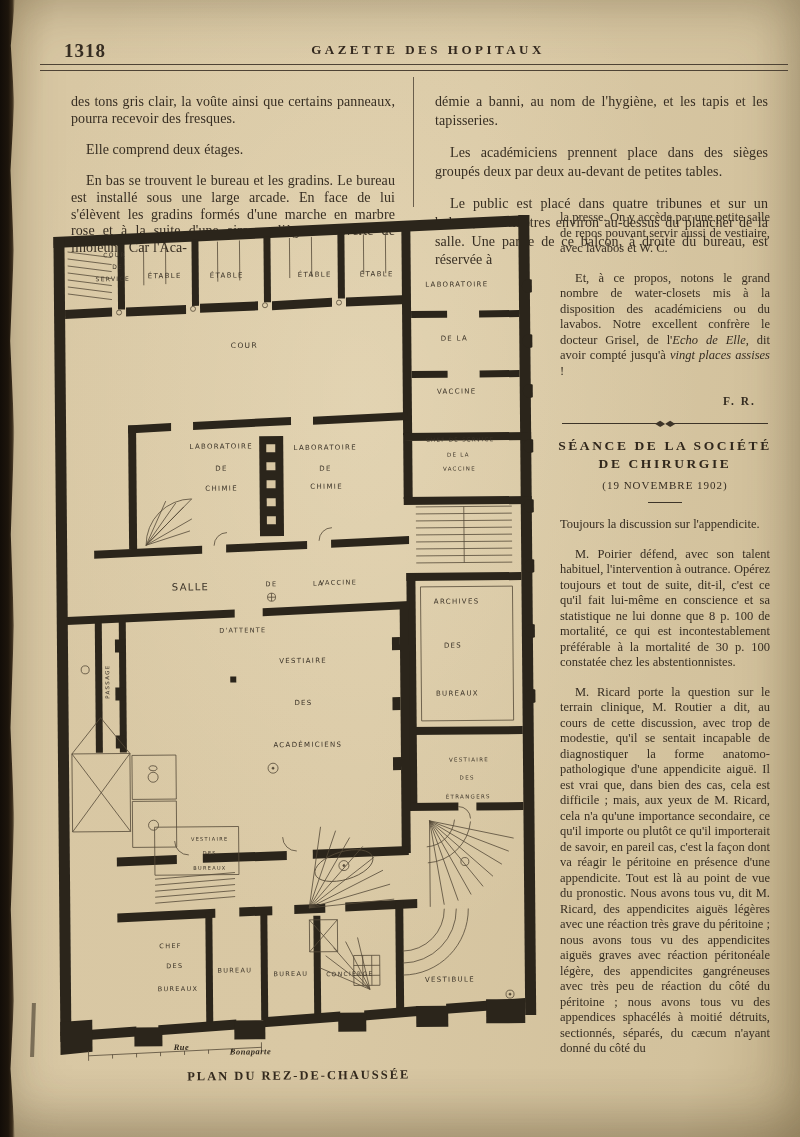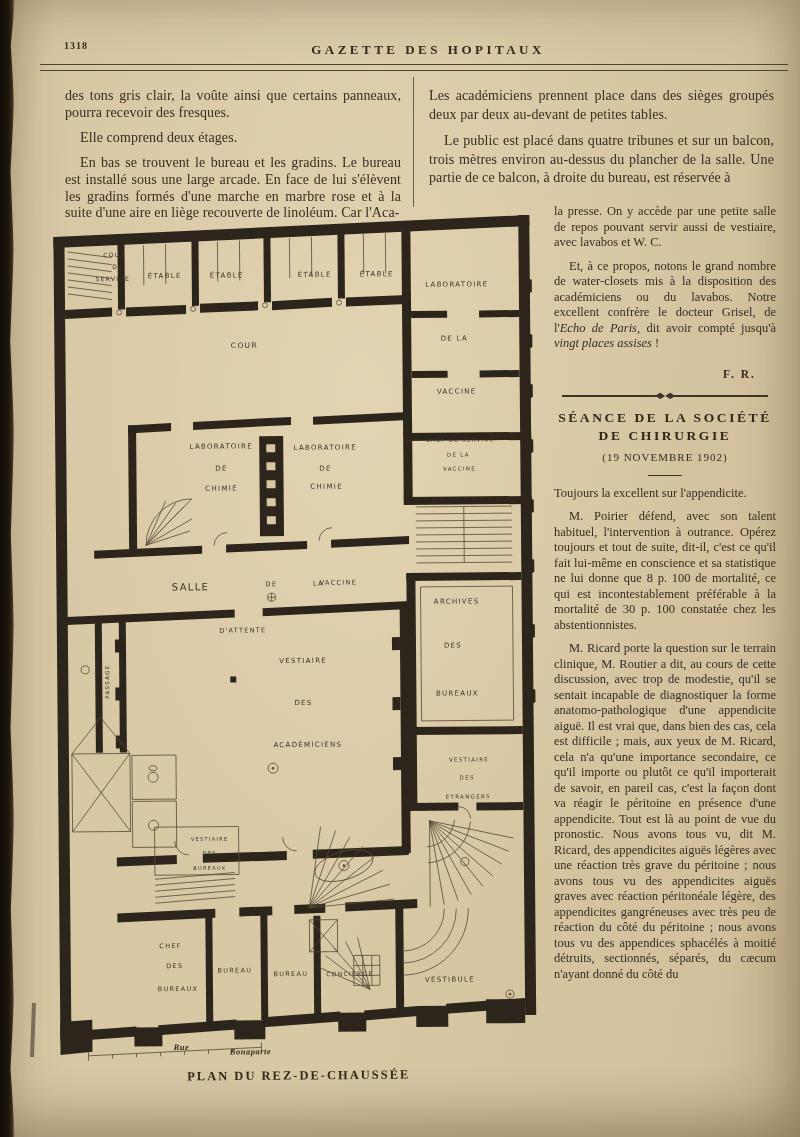--- a/index.html
+++ b/index.html
@@ -13,28 +13,28 @@
   }
   
   .vignette{position:absolute;inset:0;pointer-events:none;
     box-shadow:inset 0 0 60px rgba(72,56,30,.35), inset 0 -25px 45px rgba(72,56,30,.18);}
   
   .binding{position:absolute;left:0;top:0;width:15px;height:1137px;
     background:linear-gradient(90deg,#120d08 0%,#1d150c 55%,#3a2d1c 82%,rgba(58,45,28,0) 100%);
     clip-path:polygon(0 0,100% 0,72% 4%,95% 9%,70% 15%,92% 22%,68% 30%,95% 38%,72% 47%,93% 55%,70% 64%,95% 72%,72% 80%,93% 88%,70% 94%,100% 100%,0 100%);}
   .binding2{position:absolute;left:0;top:0;width:9px;height:1137px;background:#0f0b06;}
 
-  .hdr-num{position:absolute;left:64px;top:40px;font-size:10px;font-weight:bold;letter-spacing:1px;}
+  .hdr-num{position:absolute;left:64px;top:40px;font-size:19px;font-weight:bold;letter-spacing:1px;}
   .hdr-title{position:absolute;left:428px;top:42px;transform:translateX(-50%);
     font-size:13px;font-weight:bold;letter-spacing:3.5px;white-space:nowrap;color:#33291e;}
   .hdr-rule{position:absolute;left:40px;top:64px;width:748px;height:5px;
     border-top:1.6px solid #4e4335;border-bottom:1.2px solid #4e4335;}
   .col-divider{position:absolute;left:413px;top:77px;width:1px;height:130px;background:#6a5e4c;}
 
-  .textcol p{margin:8px;text-align:justify;text-indent:15px;}
+  .textcol p{margin:14px;text-align:justify;text-indent:15px;}
   .textcol p:first-child{text-indent:0;}
   #left-col{position:absolute;left:57px;top:80px;width:352px;
     font-size:14px;line-height:16.9px;letter-spacing:.1px;}
   #right-wide{position:absolute;left:421px;top:79px;width:361px;
     font-size:14px;line-height:18.6px;letter-spacing:.1px;}
   #right-narrow{position:absolute;left:546px;top:196px;width:238px;
     font-size:12.5px;line-height:15.5px;}
   .it{font-style:italic;}
   .sig{ text-align:right;padding-right:28px;font-size:11.5px;font-weight:bold;
     letter-spacing:2px;margin-top:15px;}
@@ -72,41 +72,42 @@
 <div class="hdr-title">GAZETTE DES HOPITAUX</div>
 <div class="hdr-rule"></div>
 <div class="col-divider"></div>
 
 <div id="left-col" class="textcol">
     <p>des tons gris clair, la voûte ainsi que certains panneaux, pourra recevoir des fresques.</p>
     <p>Elle comprend deux étages.</p>
     <p>En bas se trouvent le bureau et les gradins. Le bureau est installé sous une large arcade. En face de lui s'élèvent les gradins formés d'une marche en marbre rose et à la suite d'une aire en liège recouverte de linoléum. Car l'Aca-</p>
   </div>
 <div id="right-wide" class="textcol">
+    <p>démie a banni, au nom de l'hygiène, et les tapis et les tapisseries.</p>
     <p>Les académiciens prennent place dans des sièges groupés deux par deux au-devant de petites tables.</p>
     <p>Le public est placé dans quatre tribunes et sur un balcon, trois mètres environ au-dessus du plancher de la salle. Une partie de ce balcon, à droite du bureau, est réservée à</p>
   </div>
 
 <div id="right-narrow" class="textcol">
   <div id="narrow-paras">
       <p><span>la presse. On y accède par une petite salle de repos pouvant servir aussi de vestiaire, avec lavabos et W. C.</span></p>
-      <p><span>Et, à ce propos, notons le grand nombre de water-closets mis à la disposition des académiciens ou du lavabos. Notre excellent confrère le docteur Grisel, de l'</span><span class="it">Echo de Paris</span><span>, dit avoir compté jusqu'à </span><span class="it">vingt places assises</span><span> !</span></p>
+      <p><span>Et, à ce propos, notons le grand nombre de water-closets mis à la disposition des académiciens ou du lavabos. Notre excellent confrère le docteur Grisel, de l'</span><span class="it">Echo de Elle</span><span>, dit avoir compté jusqu'à </span><span class="it">vingt places assises</span><span> !</span></p>
     </div>
   <div class="sig">F. R.</div>
   <div class="orn">
     <span class="orn-line"></span>
     <span class="dia">◆◆</span>
     <span class="orn-line"></span>
   </div>
   <div class="sec-title">SÉANCE DE LA SOCIÉTÉ</div>
   <div class="sec-title">DE CHIRURGIE</div>
   <div class="sec-date">(19 NOVEMBRE 1902)</div>
   <div class="sec-rule"></div>
   <div id="section-paras">
-      <p><span>Toujours la excellent sur l'appendicite.</span></p>
+      <p><span>Toujours la discussion sur l'appendicite.</span></p>
       <p><span>M. Poirier défend, avec son talent habituel, l'intervention à outrance. Opérez toujours et tout de suite, dit-il, c'est ce qu'il fait lui-même en conscience et sa statistique ne lui donne que 8 p. 100 de mortalité, ce qui est incontestablement préférable à la mortalité de 30 p. 100 constatée chez les abstentionnistes.</span></p>
       <p><span>M. Ricard porte la question sur le terrain clinique, M. Routier a dit, au cours de cette discussion, avec trop de modestie, qu'il se sentait incapable de diagnostiquer la forme anatomo-pathologique d'une appendicite aiguë. Il est vrai que, dans bien des cas, cela est difficile ; mais, aux yeux de M. Ricard, cela n'a qu'une importance secondaire, ce qu'il importe ou plutôt ce qu'il importerait de savoir, en pareil cas, c'est la façon dont va réagir le péritoine en présence d'une appendicite. Tout est là au point de vue du pronostic. Nous avons tous vu, dit M. Ricard, des appendicites aiguës légères avec une réaction très grave du péritoine ; nous avons tous vu des appendicites aiguës graves avec réaction péritonéale légère, des appendicites gangréneuses avec très peu de réaction du côté du péritoine ; nous avons tous vu des appendices sphacélés à moitié détruits, sectionnés, séparés, du cæcum n'ayant donné du côté du</span></p>
     </div>
 </div>
 
 <div id="plan">
   <svg width="480" height="880" viewBox="0 0 480 880">
 
     <g fill="#2b251b" stroke="none">
 

